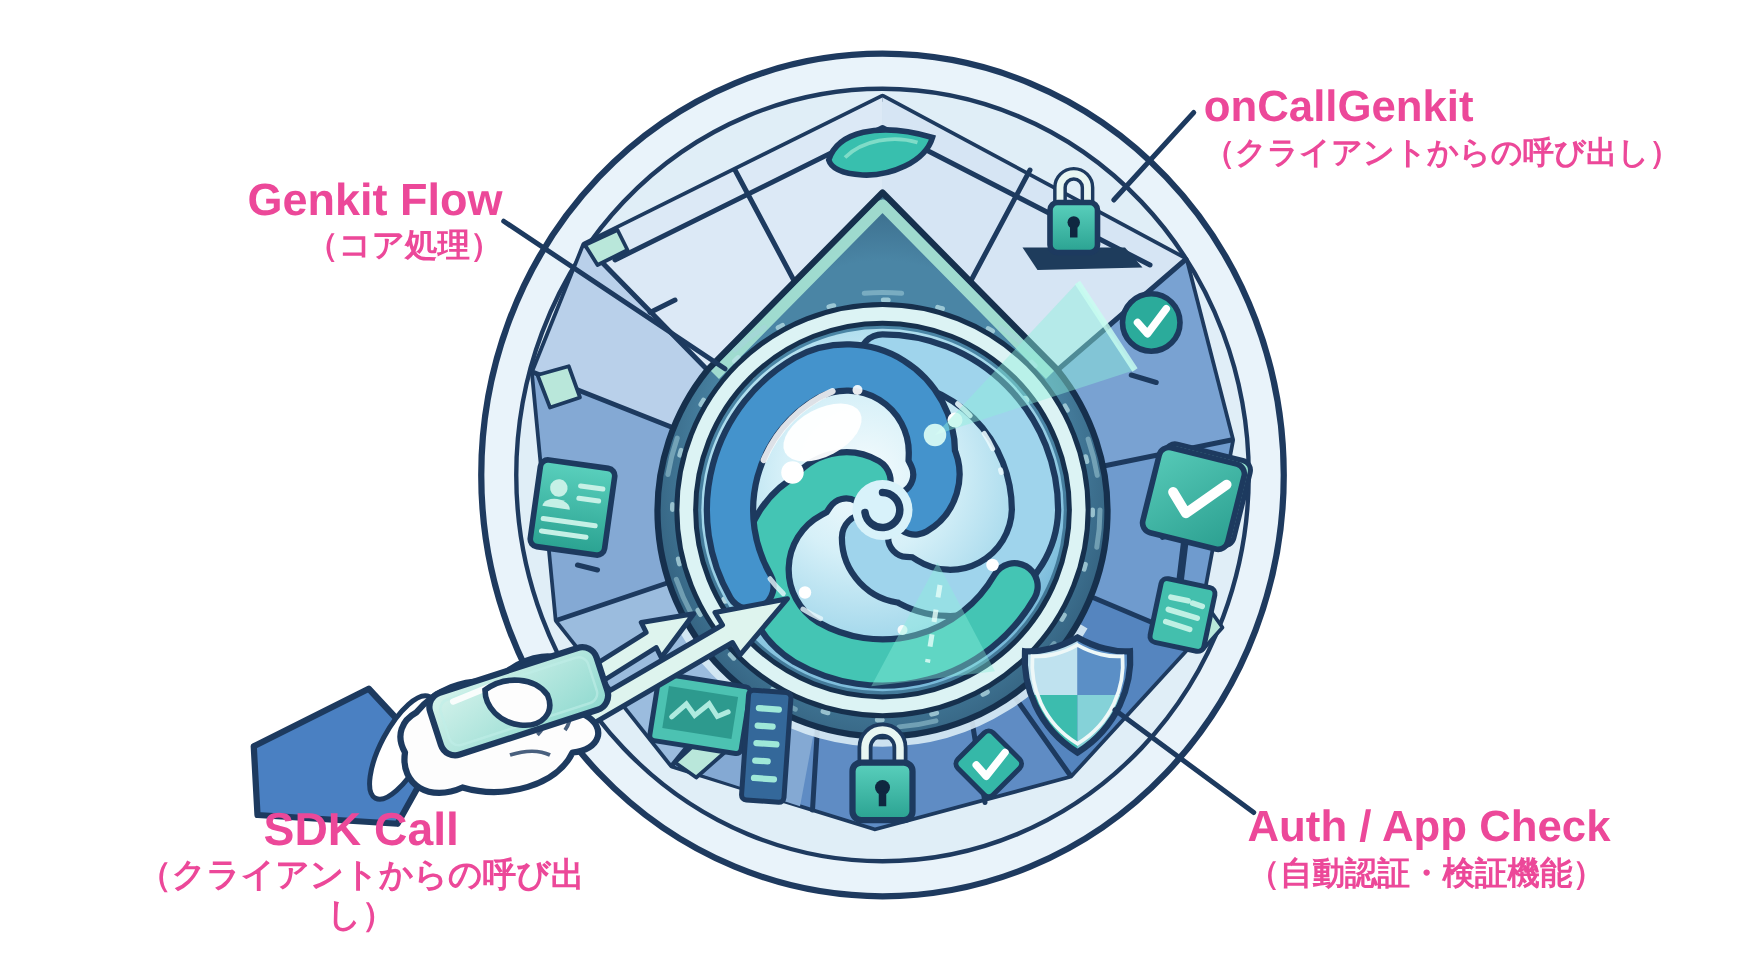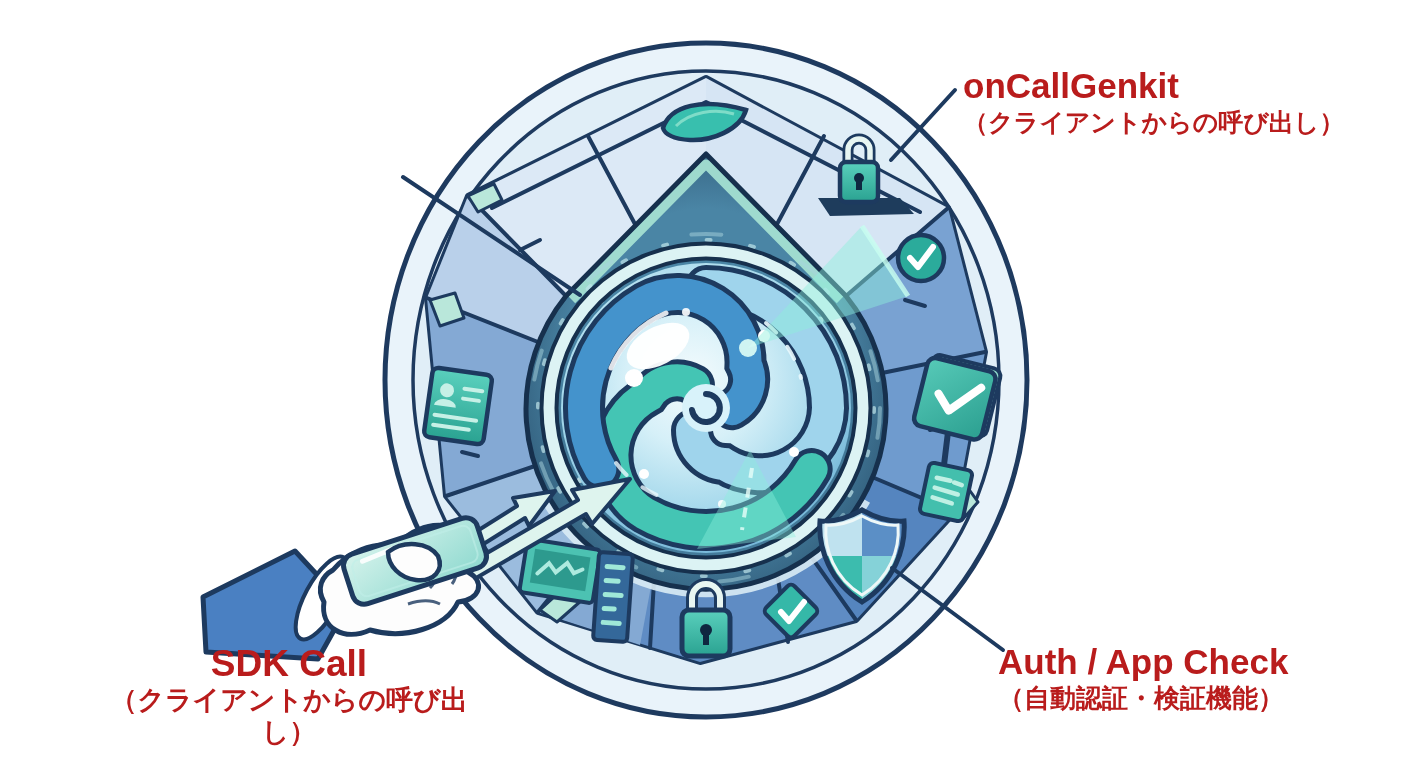--- a/index.html
+++ b/index.html
@@ -1,19 +1,19 @@
 <!DOCTYPE html>
 <html><head>
 <meta charset="utf-8">
 <style>
   html,body{margin:0;padding:0;background:#ffffff;}
   .stage{position:relative;width:1408px;height:768px;overflow:hidden;background:#ffffff;
          font-family:"Liberation Sans","DejaVu Sans",sans-serif;}
   .stage svg{position:absolute;left:0;top:0;}
-  .label{position:absolute;color:#b91c1c;font-weight:700;}
+  .label{position:absolute;color:#ec4899;font-weight:700;}
   .label .t{font-size:36px;line-height:40px;letter-spacing:0px;}
   .label .s{font-size:26px;line-height:32px;}
   .lbl-genkit{left:110px;top:140px;width:292px;text-align:right;}
   .lbl-oncall{left:963px;top:66px;width:440px;text-align:left;}
   .lbl-oncall .t{font-size:35px;}
   .lbl-oncall .s{font-size:25px;}
   .lbl-sdk{left:89px;top:644px;width:400px;text-align:center;}
   .lbl-sdk .t{font-size:37px;}
   .lbl-sdk .s{font-size:27px;}
   .lbl-auth{left:998px;top:642px;width:400px;text-align:left;}
@@ -280,20 +280,24 @@
     <path d="M 388,552 C 404,540 428,542 438,556 C 444,570 434,582 416,580 C 400,578 388,566 388,552 Z" fill="#fdfdfd" stroke="#1d3a5f" stroke-width="4.5"></path>
   </g>
 
   <g stroke="#1d3a5f" stroke-width="4" stroke-linecap="round">
     <path d="M 403,177 L 580,295"></path>
     <path d="M 955,90 L 891,160"></path>
     <path d="M 892,568 L 1003,650"></path>
   </g>
 </svg>
 
+<div class="label lbl-genkit">
+  <div class="t">Genkit Flow</div>
+  <div class="s">（コア処理）</div>
+</div>
 
 <div class="label lbl-oncall">
   <div class="t">onCallGenkit</div>
   <div class="s">（クライアントからの呼び出し）</div>
 </div>
 
 <div class="label lbl-sdk">
   <div class="t">SDK Call</div>
   <div class="s">（クライアントからの呼び出し）</div>
 </div>

